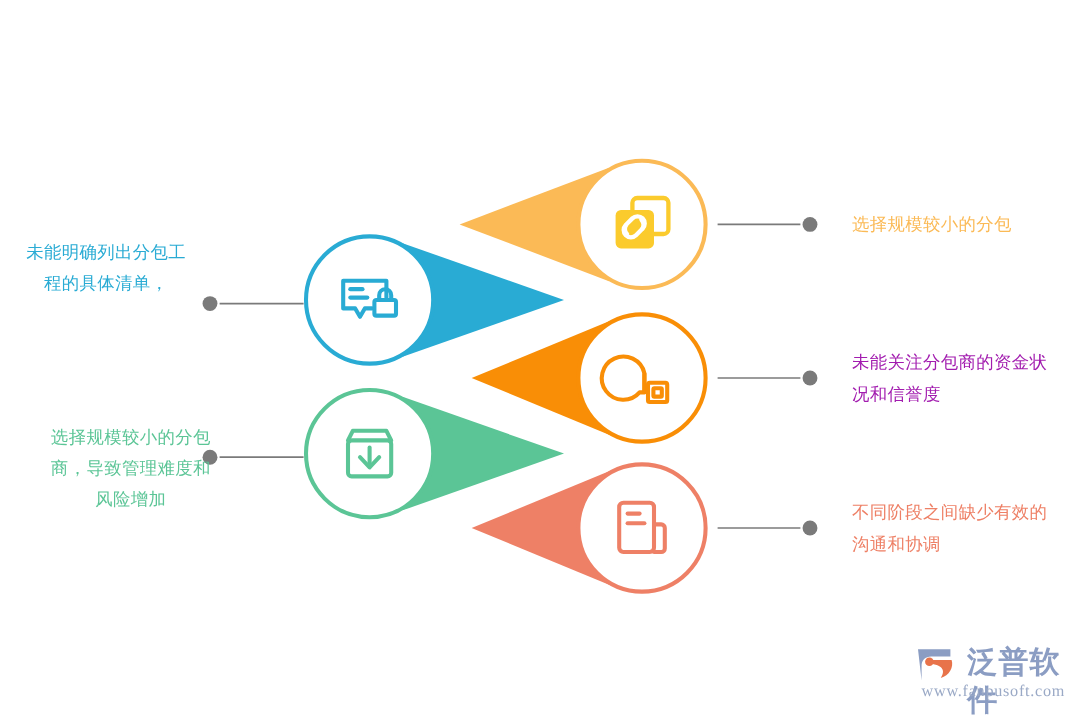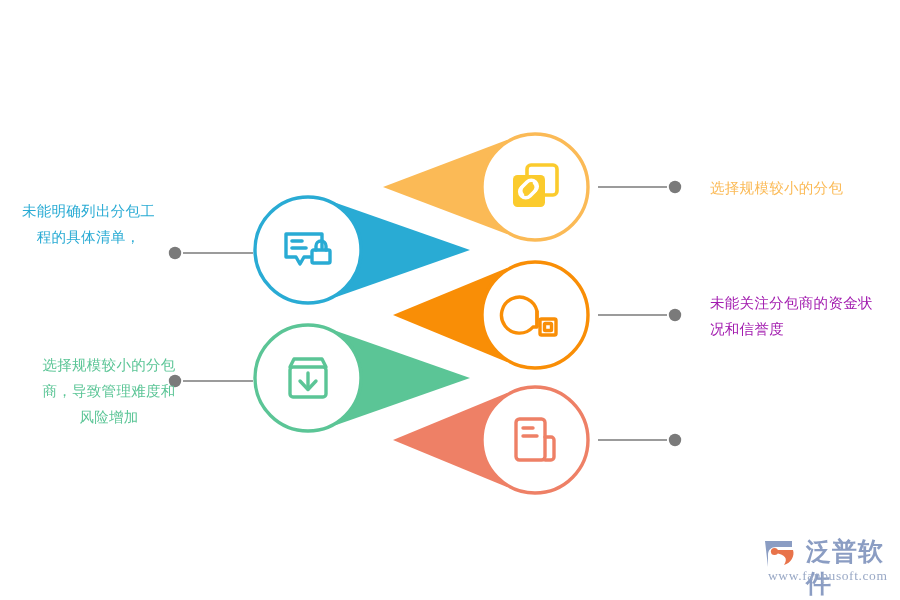--- a/index.html
+++ b/index.html
@@ -143,20 +143,22 @@
   </svg>
 
   <div class="label left" id="lbl0" style="left: 6px; top: 198px; width: 165px; color: rgb(41, 171, 212);">未能明确列出分包工
 程的具体清单，</div>
   <div class="label right" id="lbl1" style="left: 710px; top: 175px; width: 185px; color: rgb(251, 186, 86);">选择规模较小的分包</div>
   <div class="label right" id="lbl2" style="left: 710px; top: 290px; width: 190px; color: #a21caf;">未能关注分包商的资金状
 况和信誉度</div>
   <div class="label left" id="lbl3" style="left: 23px; top: 352px; width: 172px; color: rgb(91, 197, 150);">选择规模较小的分包
 商，导致管理难度和
 风险增加</div>
+  <div class="label right" id="lbl4" style="left: 710px; top: 415px; width: 190px; color: rgb(238, 128, 102);">不同阶段之间缺少有效的
+沟通和协调</div>
 
   <div class="logo">
     <svg width="40" height="32" viewBox="0 0 40 32" style="position:absolute;left:0;top:1px;">
       <path d="M3 4 L30 4 L30 10 L14 10 C9 10 6 13 6 18 L6 30 Z" fill="#8b9dc3"></path>
       <path d="M12 13 L31 13 C33 19 29 26 22 28 C26 22 24 17 12 16 Z" fill="#e8734a"></path>
       <circle cx="12.5" cy="14.5" r="3.6" fill="#e8734a"></circle>
     </svg>
     <div class="logo-text">泛普软件</div>
     <div class="logo-url">www.fanpusoft.com</div>
   </div>

